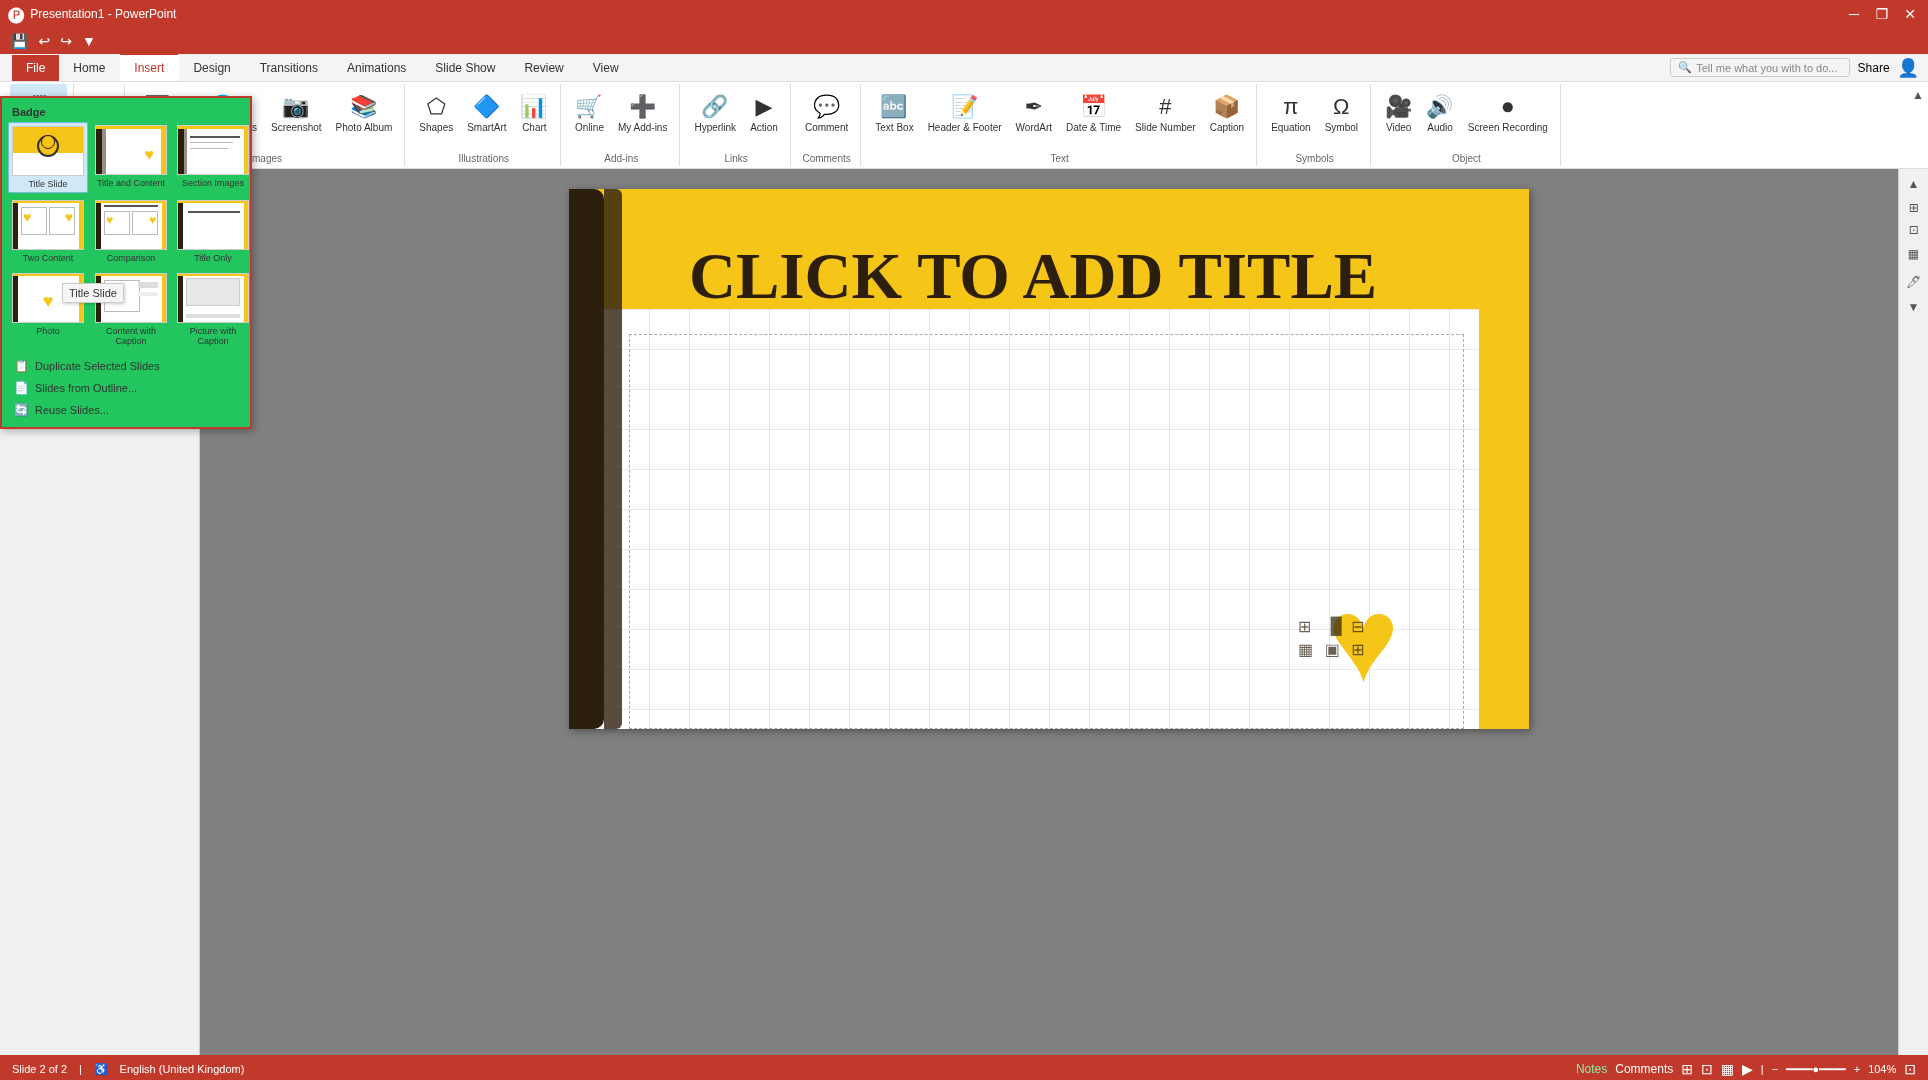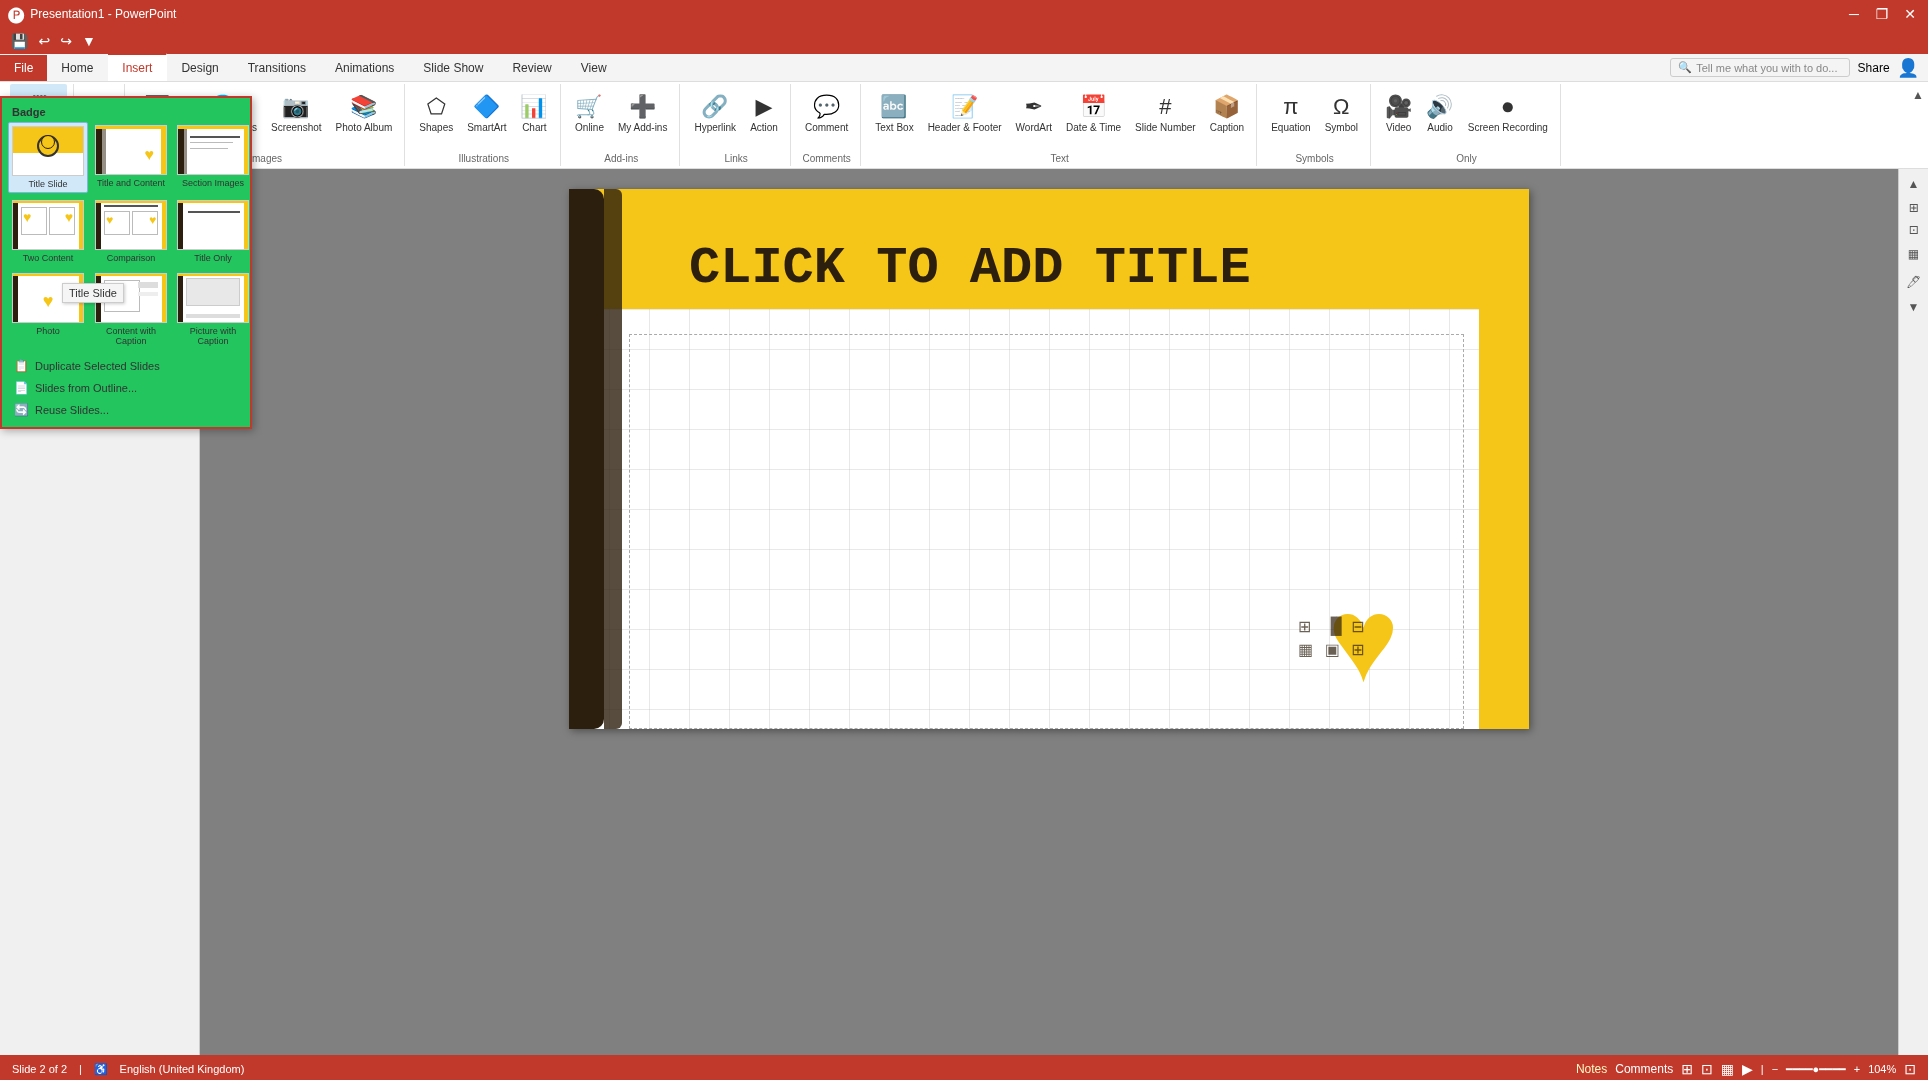--- a/index.html
+++ b/index.html
@@ -286,24 +286,24 @@
       left: 0;
       right: 50px;
       height: 120px;
       background: #f5c518;
     }
     .canvas-title {
       position: absolute;
       top: 50px;
       left: 120px;
       right: 80px;
-      font-size: 52px;
+      font-size: 65px;
       font-weight: 900;
       color: #2d1f0e;
-      font-family: Liberation Mono, monospace;
+      font-family: Liberation Serif, serif;
     }
     .canvas-bullet-area {
       position: absolute;
       top: 170px;
       left: 120px;
       right: 80px;
       bottom: 150px;
       font-size: 16px;
       color: #333;
     }
@@ -377,20 +377,21 @@
       gap: 8px;
       margin-left: auto;
       padding-right: 8px;
     }
 
     .ribbon-tab-row {
       display: flex;
       background: #f4f4f4;
       border-bottom: 1px solid #ddd;
       align-items: center;
+      padding-left: 12px;
     }
     .file-tab {
       background: #c0392b;
       color: white;
       padding: 6px 14px;
       font-size: 12px;
       cursor: pointer;
     }
   </style>
 </head>
@@ -587,21 +588,21 @@
         </div>
         <div class="ribbon-btn">
           <span class="icon">🔊</span>
           <span>Audio</span>
         </div>
         <div class="ribbon-btn">
           <span class="icon">⏺</span>
           <span>Screen Recording</span>
         </div>
       </div>
-      <span class="ribbon-group-label">Only</span>
+      <span class="ribbon-group-label">Object</span>
     </div>
 
     <div style="margin-left:auto;display:flex;align-items:flex-start;padding-top:4px;">
       <span style="font-size:12px;color:#555;cursor:pointer;">▲</span>
     </div>
   </div>
 </div>
 
 <div class="main-area">
 
@@ -797,21 +798,21 @@
 </div>
 
 <div class="status-bar">
   <div class="status-bar-left">
     <span>Slide 2 of 2</span>
     <span>|</span>
     <span>♿</span>
     <span>English (United Kingdom)</span>
   </div>
   <div class="status-bar-right">
-    <span class="status-btn" style="color:#fef9c3;font-size:12px;cursor:pointer;">Notes</span>
+    <span class="status-btn" style="color:#86efac;font-size:12px;cursor:pointer;">Notes</span>
     <span class="status-btn" style="color:white;font-size:12px;cursor:pointer;">Comments</span>
     <span style="font-size:14px;cursor:pointer;">⊞</span>
     <span style="font-size:14px;cursor:pointer;">⊡</span>
     <span style="font-size:14px;cursor:pointer;">▦</span>
     <span style="font-size:14px;cursor:pointer;">▶</span>
     <span>|</span>
     <span style="cursor:pointer;">−</span>
     <span style="cursor:pointer;">━━━━●━━━━</span>
     <span style="cursor:pointer;">+</span>
     <span style="cursor:pointer;">104%</span>

